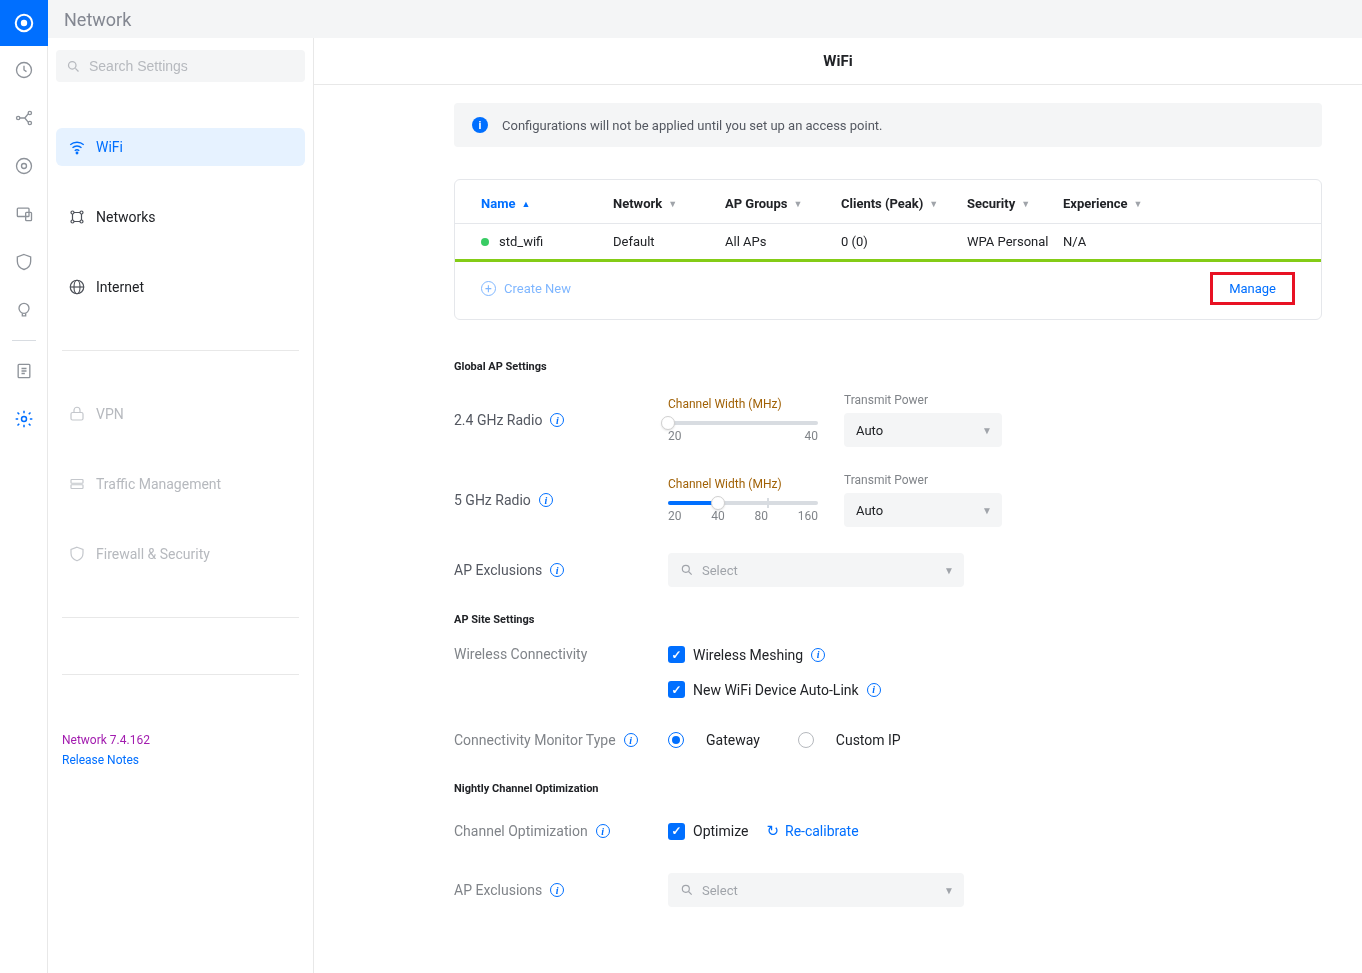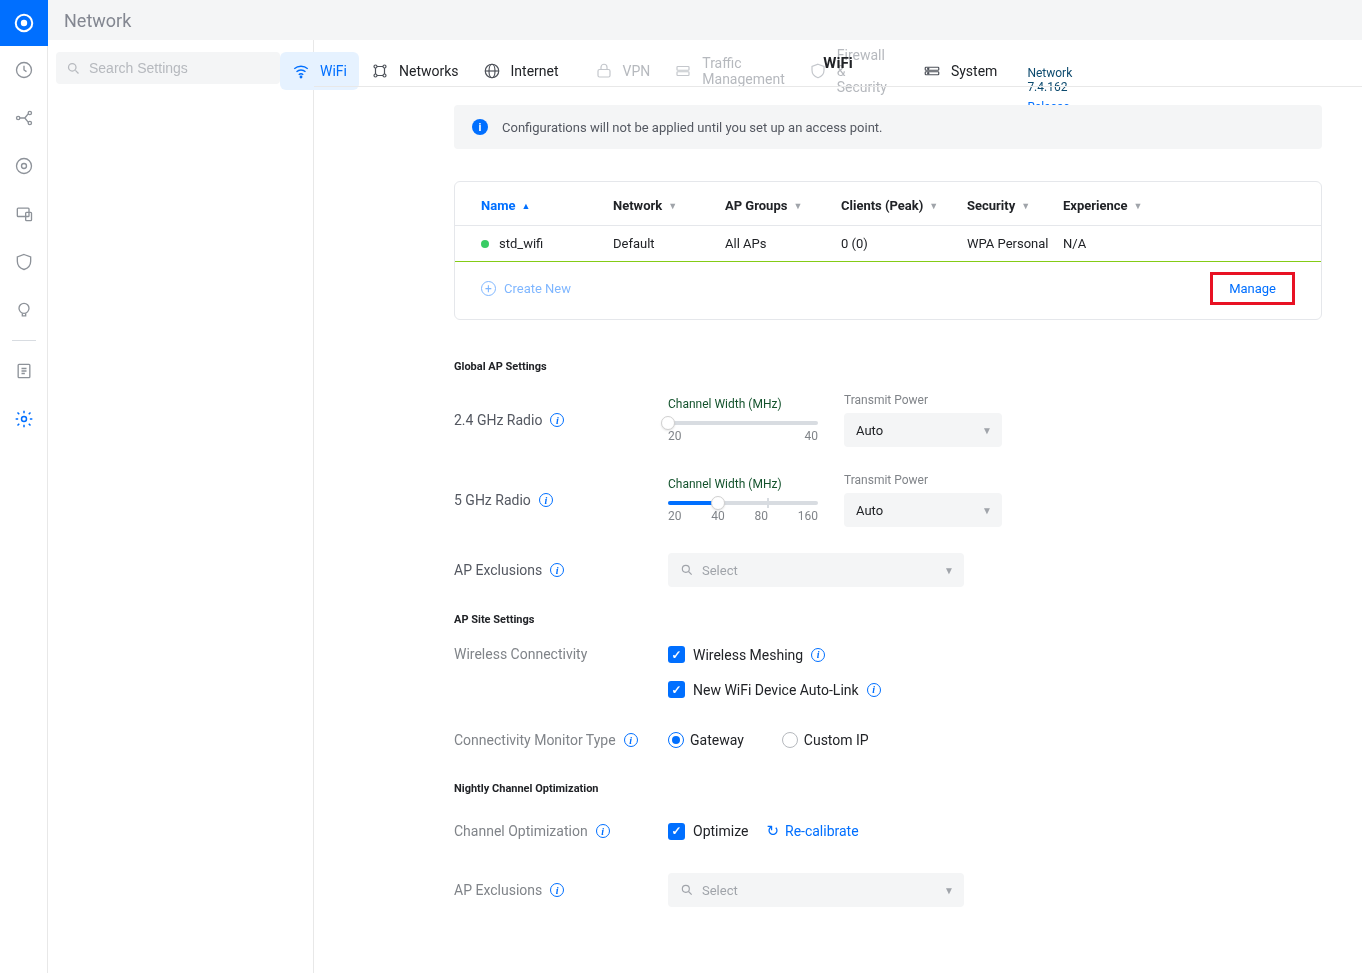--- a/index.html
+++ b/index.html
@@ -14,35 +14,35 @@
 .rail-icon.active { color: #006fff; }
 .rail-sep { width: 24px; height: 1px; background: #d8dce1; margin: 6px 0; }
 
 
 .main-col { flex: 1; display: flex; flex-direction: column; }
 .topbar { height: 46px; background: #f4f5f6; display: flex; align-items: center; padding: 0 16px; font-size: 18px; color: #838791; }
 
 .content-wrap { flex: 1; display: flex; }
 
 
-.sidebar { width: 266px; border-right: 1px solid #e8e8e8; padding: 12px 8px; display: flex; flex-direction: row; }
+.sidebar { width: 266px; border-right: 1px solid #e8e8e8; padding: 12px 8px; display: flex; flex-direction: column; gap: 32px; }
 .search-box { background: #f4f5f6; border-radius: 4px; height: 32px; display: flex; align-items: center; padding: 0 10px; color: #b6b9be; margin-bottom: 14px; }
 .search-box input { border: none; background: transparent; outline: none; flex: 1; font-size: 14px; margin-left: 8px; color: #333; }
 .search-box input::placeholder { color: #b6b9be; }
 
 .nav-item { display: flex; align-items: center; height: 38px; padding: 0 12px; border-radius: 6px; cursor: pointer; color: #212327; }
 .nav-item .nicon { width: 18px; height: 18px; display: inline-flex; align-items: center; justify-content: center; margin-right: 10px; color: #4d5159; }
 .nav-item.active { background: #e6f2ff; color: #006fff; }
 .nav-item.active .nicon { color: #006fff; }
 .nav-item.disabled { color: #b6b9be; }
 .nav-item.disabled .nicon { color: #c4c7cc; }
 .nav-sep { height: 1px; background: #e8e8e8; margin: 12px 6px; }
 
 .side-footer { margin-top: 14px; padding: 0 6px; font-size: 12px; }
-.side-footer .ver { color: #0c4a6e; margin-bottom: 6px; }
+.side-footer .ver { color: #a21caf; margin-bottom: 6px; }
 .side-footer .rel { color: #006fff; cursor: pointer; }
 
 
 .page { flex: 1; overflow-y: auto; display: flex; flex-direction: column; }
 .page-hdr { text-align: center; font-weight: 700; font-size: 15px; padding: 14px 0; border-bottom: 1px solid #e8e8e8; }
 .page-body { padding: 18px 40px 40px 140px; }
 
 .notice { background: #f4f5f6; border-radius: 4px; padding: 14px 18px; display: flex; align-items: center; color: #545861; font-size: 13px; margin-bottom: 32px; }
 .notice-icon { width: 16px; height: 16px; border-radius: 50%; background: #006fff; color: #fff; display: inline-flex; align-items: center; justify-content: center; font-size: 11px; font-weight: 700; margin-right: 14px; flex-shrink: 0; }
 
@@ -53,59 +53,59 @@
 .thead .sort-active { color: #006fff; }
 .chev { margin-left: 6px; font-size: 9px; color: #a0a4aa; }
 .chev.up { color: #006fff; }
 .col-name { width: 132px; }
 .col-net { width: 112px; }
 .col-ap { width: 116px; }
 .col-cli { width: 126px; }
 .col-sec { width: 96px; }
 .col-exp { flex: 1; }
 
-.trow { display: flex; padding: 10px 26px; font-size: 13px; border-bottom: 1px solid #84cc16; align-items: center; }
+.trow { display: flex; padding: 10px 26px; font-size: 13px; border-bottom: 3px solid #84cc16; align-items: center; }
 .status-dot { width: 8px; height: 8px; border-radius: 50%; background: #39cc64; display: inline-block; margin-right: 10px; }
 
 .tfoot { display: flex; justify-content: space-between; align-items: center; padding: 10px 26px 14px; }
 .create-new { color: #006fff; opacity: 0.5; display: flex; align-items: center; font-size: 13px; cursor: pointer; }
 .create-new .plus-ic { width: 15px; height: 15px; border: 1.5px solid currentColor; border-radius: 50%; display: inline-flex; align-items: center; justify-content: center; font-size: 12px; line-height: 1; margin-right: 8px; }
 .manage-btn { color: #006fff; padding: 6px 16px; cursor: pointer; font-size: 13px; border: 3px solid #e81123; }
 
 
 .section-title { font-weight: 700; font-size: 11px; margin: 6px 0 20px; }
 .row { display: flex; align-items: center; margin-bottom: 26px; min-height: 32px; }
 .row .lbl { width: 214px; color: #808489; font-size: 14px; display: flex; align-items: center; }
 .row .lbl.dark { color: #545861; }
 .info-ic { width: 14px; height: 14px; border: 1.3px solid #006fff; border-radius: 50%; display: inline-flex; align-items: center; justify-content: center; color: #006fff; font-size: 10px; font-weight: 700; margin-left: 8px; cursor: pointer; font-family: Georgia, serif; font-style: italic; }
 .controls { flex: 1; display: flex; align-items: center; gap: 18px; }
 
 .slider-group { width: 150px; }
-.slider-label { font-size: 12px; color: #14532d; margin-bottom: 4px; }
+.slider-label { font-size: 12px; color: #a16207; margin-bottom: 4px; }
 .slider-track { position: relative; height: 4px; background: #d8dce1; border-radius: 2px; margin: 10px 0 4px; }
 .slider-track .fill { position: absolute; left: 0; top: 0; height: 4px; background: #006fff; border-radius: 2px; }
 .slider-track .thumb { position: absolute; top: -5px; width: 14px; height: 14px; background: #fff; border: 1px solid #d0d0d0; border-radius: 50%; transform: translateX(-7px); box-shadow: 0 1px 2px rgba(0,0,0,0.1); }
 .slider-track .snap { position: absolute; top: -3px; width: 2px; height: 10px; background: #d8dce1; }
 .slider-ticks { display: flex; justify-content: space-between; font-size: 12px; color: #808489; }
 
 .selectbox { background: #f4f5f6; border: none; border-radius: 4px; height: 34px; padding: 0 30px 0 12px; font-size: 13px; color: #212327; position: relative; min-width: 158px; display: flex; align-items: center; }
 .selectbox.wide { min-width: 296px; }
 .selectbox .schev { position: absolute; right: 10px; color: #a0a4aa; font-size: 10px; }
 .selectbox .sicon { color: #a0a4aa; margin-right: 8px; }
 .selectbox .ph { color: #a0a4aa; }
 .tp-group { display: flex; flex-direction: column; }
 .tp-label { font-size: 12px; color: #808489; margin-bottom: 6px; }
 
 .chk { width: 17px; height: 17px; background: #006fff; border-radius: 3px; display: inline-flex; align-items: center; justify-content: center; color: #fff; font-size: 12px; font-weight: 700; margin-right: 8px; flex-shrink: 0; cursor: pointer; }
 .chk-label { display: flex; align-items: center; color: #212327; font-size: 14px; }
 
 .radio { width: 16px; height: 16px; border: 1.5px solid #b6b9be; border-radius: 50%; display: inline-flex; align-items: center; justify-content: center; margin-right: 6px; cursor: pointer; }
 .radio.checked { border-color: #006fff; }
 .radio.checked::after { content: ""; width: 8px; height: 8px; background: #006fff; border-radius: 50%; }
-.radio-label { display: flex; align-items: center; margin-right: 20px; color: #212327; font-size: 14px; }
+.radio-label { display: flex; align-items: center; margin-right: 20px; color: #212327; font-size: 14px; gap: 16px; }
 
 .linkbtn { color: #006fff; display: flex; align-items: center; cursor: pointer; font-size: 14px; }
 .linkbtn .ric { margin-right: 6px; font-size: 15px; }
 
 svg { display: block; }
 </style>
 </head>
 <body>
 
 <div class="app">
@@ -237,31 +237,20 @@
         </div>
         <div class="nav-item disabled">
           <span class="nicon">
               <svg width="18" height="18" viewBox="0 0 24 24" fill="none" stroke="currentColor" stroke-width="1.6">
                 <path d="M12 3l8 3v5c0 5-3.5 8.5-8 10-4.5-1.5-8-5-8-10V6l8-3z"></path>
               </svg>
             </span>
           <span>Firewall &amp; Security</span>
         </div>
         <div class="nav-sep"></div>
-        <div class="nav-item">
-          <span class="nicon">
-              <svg width="18" height="18" viewBox="0 0 24 24" fill="none" stroke="currentColor" stroke-width="1.6">
-                <rect x="3" y="7" width="18" height="4" rx="1"></rect>
-                <rect x="3" y="13" width="18" height="4" rx="1"></rect>
-                <circle cx="7" cy="9" r="0.8" fill="currentColor"></circle>
-                <circle cx="7" cy="15" r="0.8" fill="currentColor"></circle>
-              </svg>
-            </span>
-          <span>System</span>
-        </div>
         <div class="nav-sep"></div>
         <div class="side-footer">
           <div class="ver">Network 7.4.162</div>
           <div class="rel">Release Notes</div>
         </div>
       </div>
 
       <div class="page">
         <div class="page-hdr">WiFi</div>
         <div class="page-body">

